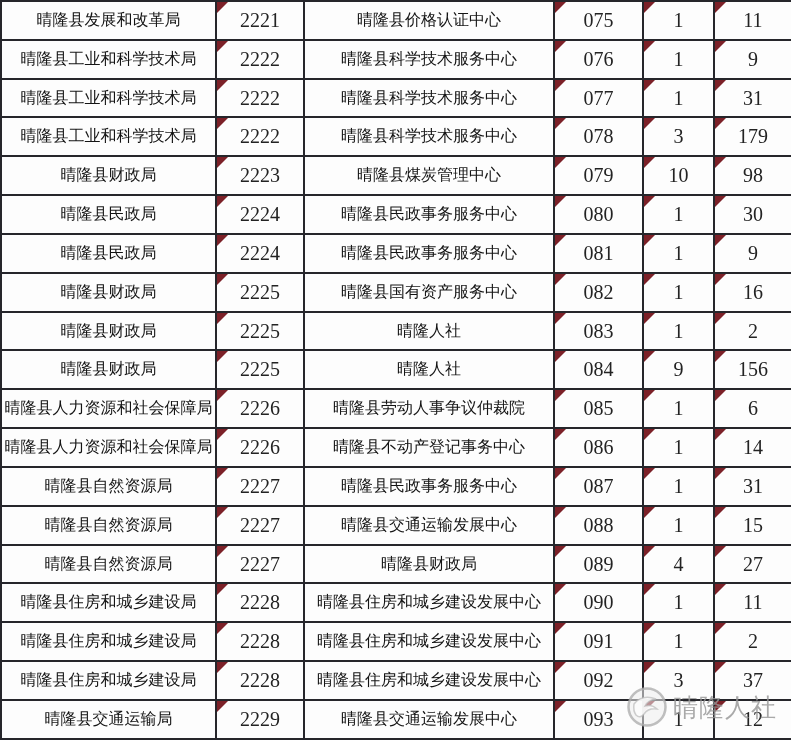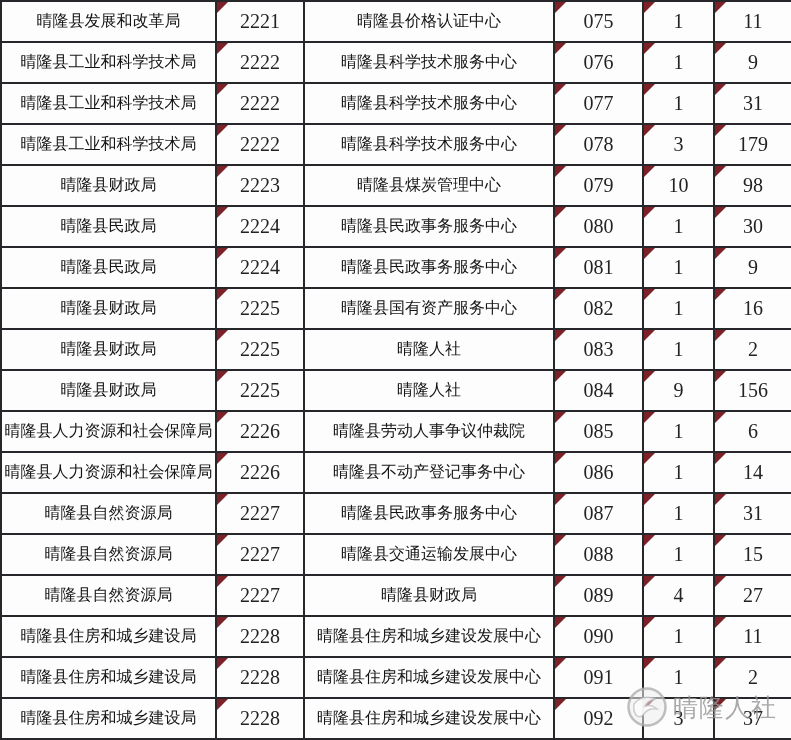--- a/index.html
+++ b/index.html
@@ -219,20 +219,28 @@
           <td class="num"><span class="corner-flag"></span>2</td>
         </tr>
         <tr>
           <td class="cn">晴隆县住房和城乡建设局</td>
           <td class="num"><span class="corner-flag"></span>2228</td>
           <td class="cn">晴隆县住房和城乡建设发展中心</td>
           <td class="num"><span class="corner-flag"></span>092</td>
           <td class="num"><span class="corner-flag"></span>3</td>
           <td class="num"><span class="corner-flag"></span>37</td>
         </tr>
+        <tr>
+          <td class="cn">晴隆县交通运输局</td>
+          <td class="num"><span class="corner-flag"></span>2229</td>
+          <td class="cn">晴隆县交通运输发展中心</td>
+          <td class="num"><span class="corner-flag"></span>093</td>
+          <td class="num"><span class="corner-flag"></span>1</td>
+          <td class="num"><span class="corner-flag"></span>12</td>
+        </tr>
       </tbody>
   </table>
 
   <div class="watermark">
     <svg width="42" height="42" viewBox="0 0 42 42">
       <circle cx="21" cy="21" r="18.5" fill="rgba(238,238,238,0.55)" stroke="rgba(175,175,175,0.8)" stroke-width="2.5"></circle>
       <path d="M8 18 Q16 8 30 13 Q22 14 19 20 Q26 18 31 23 Q22 22 18 28 Q14 33 10 29 Q7 25 8 18 Z" fill="rgba(252,252,252,0.9)" stroke="rgba(185,185,185,0.7)" stroke-width="1.5"></path>
     </svg>
     <span class="watermark-text">晴隆人社</span>
   </div>

